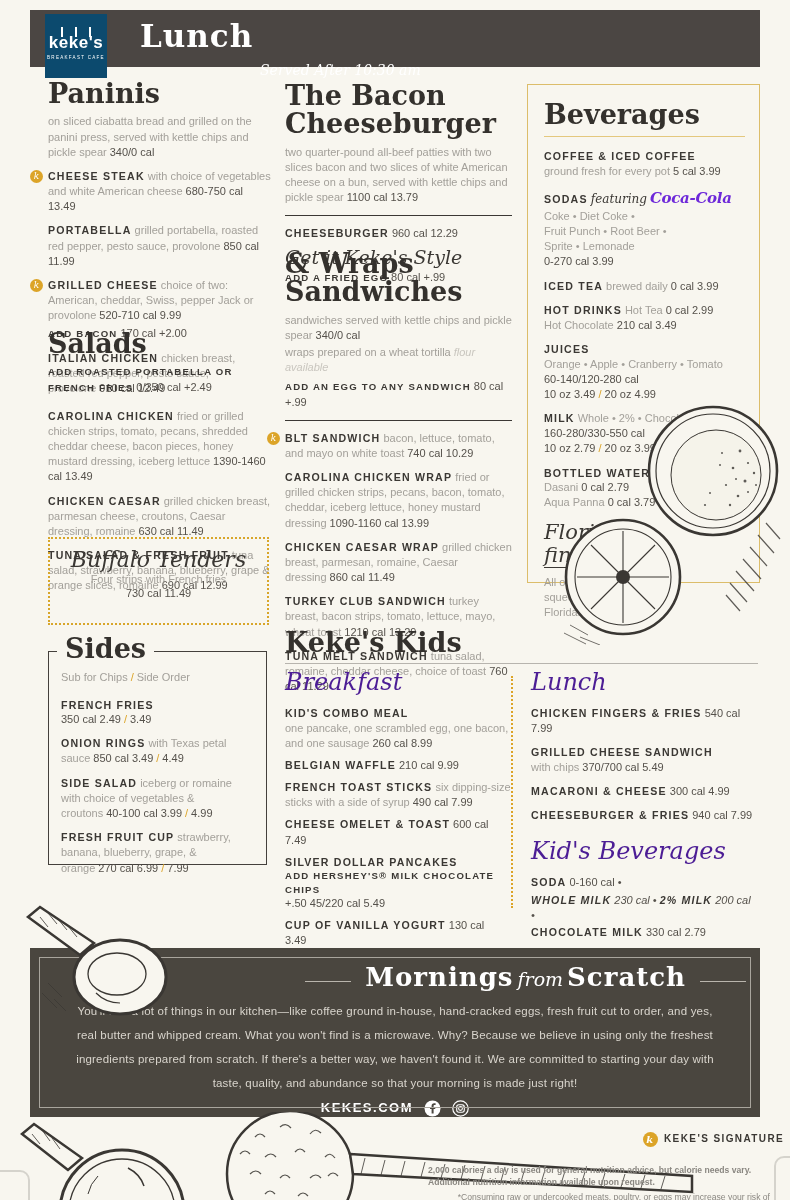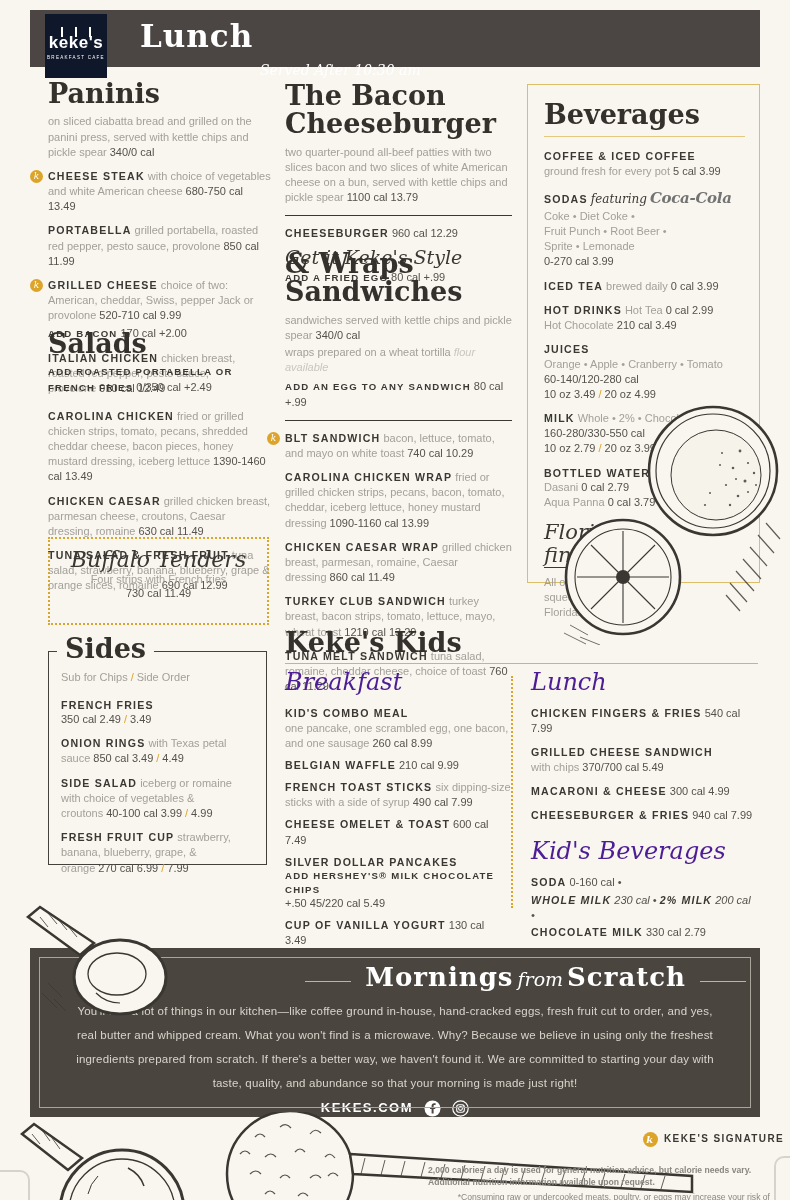--- a/index.html
+++ b/index.html
@@ -1,20 +1,20 @@
 <!DOCTYPE html>
 <html><head>
 <meta charset="utf-8">
 <style>
   html,body{margin:0;padding:0;background:#ffffff;}
   .page{position:relative;width:790px;height:1200px;background:#f8f6ef;overflow:hidden;
         font-family:"Liberation Sans",sans-serif;color:#3b3834;}
   
   .hdr{position:absolute;left:30px;top:10px;width:730px;height:57px;background:#4b4643;}
-  .logo{position:absolute;left:15px;top:4px;width:62px;height:64px;background:#0f172a;text-align:center;z-index:2;}
+  .logo{position:absolute;left:15px;top:4px;width:62px;height:64px;background:#0c4a6e;text-align:center;z-index:2;}
   .ticks{margin-top:9px;height:10px;}
   .tick{display:inline-block;width:2px;height:10px;background:#fff;margin:0 6px;}
   .logo-name{color:#fff;font-size:17px;font-weight:bold;letter-spacing:.5px;margin-top:0;}
   .logo-tag{color:#fff;font-size:4.5px;letter-spacing:1.3px;margin-top:2px;}
   .h-title{position:absolute;left:110px;top:8px;font-family:"DejaVu Serif",serif;font-weight:bold;
            font-size:31px;color:#fff;letter-spacing:1px;}
   .h-sub{position:absolute;left:230px;top:16px;font-size:14px;color:#fff;margin-top:36px;}
   .script{font-family:"DejaVu Serif",serif;font-style:italic;}
   
   .sect{position:absolute;}
@@ -63,21 +63,21 @@
   .legend{position:absolute;left:643px;top:1132px;font-size:10px;font-weight:bold;letter-spacing:1.4px;color:#3b3834;}
   .legend .sig2{display:inline-block;position:static;width:15px;height:15px;background:#dca428;border-radius:50%;
        color:#fff;font-family:"DejaVu Serif",serif;font-style:italic;font-size:10px;line-height:15px;
        text-align:center;vertical-align:middle;margin-right:6px;}
   .fine{position:absolute;left:428px;top:1148px;width:342px;color:#8a8781;font-size:8.6px;line-height:1.45;}
   .fine .p1{text-align:left;margin:16px 0 2px;font-weight:bold;}
   .fine .p2{text-align:right;margin:0;}
   
   .illus{position:absolute;pointer-events:none;}
   .corner{position:absolute;border:2px solid #d5d3cc;border-radius:10px;}
-  .coke{font-family:"DejaVu Serif",serif;font-style:italic;font-weight:bold;font-size:15px;letter-spacing:-.3px;color:#737373;}
+  .coke{font-family:"DejaVu Serif",serif;font-style:italic;font-weight:bold;font-size:15px;letter-spacing:-.3px;color:#6d28d9;}
   .feat{font-size:12px;color:#3b3834;}
   .flor{margin-top:10px;width:135px;}
   .flor .fs{font-size:21px;color:#3b3834;line-height:1.1;}
   .flor .fs2{border-bottom:1.5px solid #3b3834;}
 </style>
 </head>
 <body>
 
 <div class="page">
 

